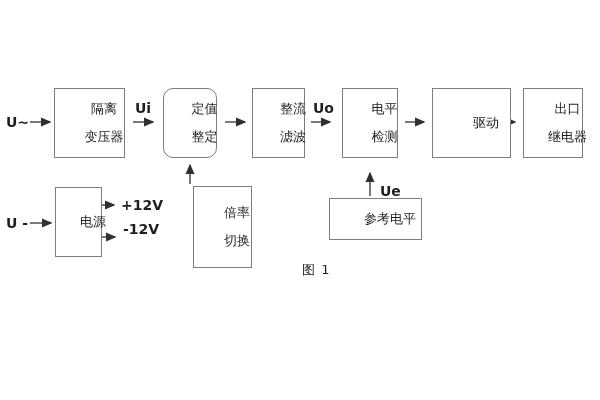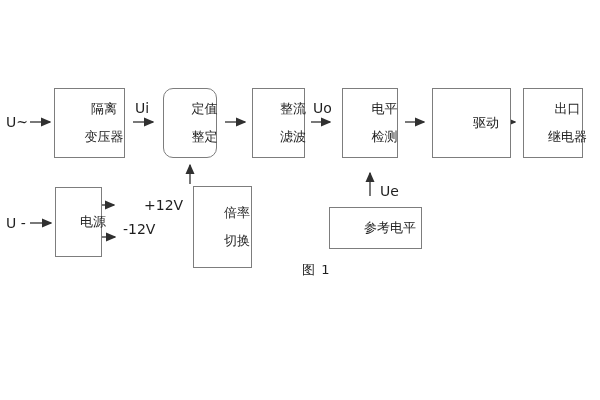--- a/index.html
+++ b/index.html
@@ -25,49 +25,49 @@
     color: #1e1e1e;
     font-size: 13px;
     text-align: center;
     padding-left: 29px;
   }
   .block .bl { line-height: 14px; white-space: nowrap; }
   .lbl {
     position: absolute;
     color: #1e1e1e;
     font-size: 14px;
-    font-weight: 400;
+    font-weight: 700;
     line-height: 14px;
     white-space: nowrap;
   }
   .caption {
     position: absolute;
     color: #1e1e1e;
     font-size: 13px;
     font-weight: normal;
     line-height: 14px;
     letter-spacing: 1px;
   }
   
   .b-isolation  { left: 54px;  top: 88px;  width: 71px; height: 70px; }
   .b-setting    { left: 163px; top: 88px;  width: 54px; height: 70px; border-radius: 10px; }
   .b-rectify    { left: 252px; top: 88px;  width: 53px; height: 70px; }
   .b-level      { left: 342px; top: 88px;  width: 56px; height: 70px; }
   .b-drive      { left: 432px; top: 88px;  width: 79px; height: 70px; }
   .b-relay      { left: 523px; top: 88px;  width: 60px; height: 70px; }
   .b-power      { left: 55px;  top: 187px; width: 47px; height: 70px; }
   .b-ratio      { left: 161px; top: 186px; width: 59px; height: 82px; margin-left: 32px; }
-  .b-reference  { left: 329px; top: 198px; width: 93px; height: 42px; margin-top: 9px; }
+  .b-reference  { left: 329px; top: 198px; width: 93px; height: 42px; }
   
   .l-ac      { left: 6px;   top: 115px; }
   .l-dc      { left: 6px;   top: 216px; }
   .l-ui      { left: 135px; top: 101px; }
   .l-uo      { left: 313px; top: 101px; }
   .l-ue      { left: 380px; top: 176px; margin-top: 8px; }
-  .l-p12     { left: 121px; top: 198px; margin-left: 23px; }
+  .l-p12     { left: 121px; top: 198px; }
   .l-m12     { left: 123px; top: 222px; }
   .l-caption { left: 302px; top: 263px; }
 </style>
 </head>
 <body>
 
 <div class="stage">
 
   <svg class="wires" width="600" height="400" viewBox="0 0 600 400">
     <defs>

